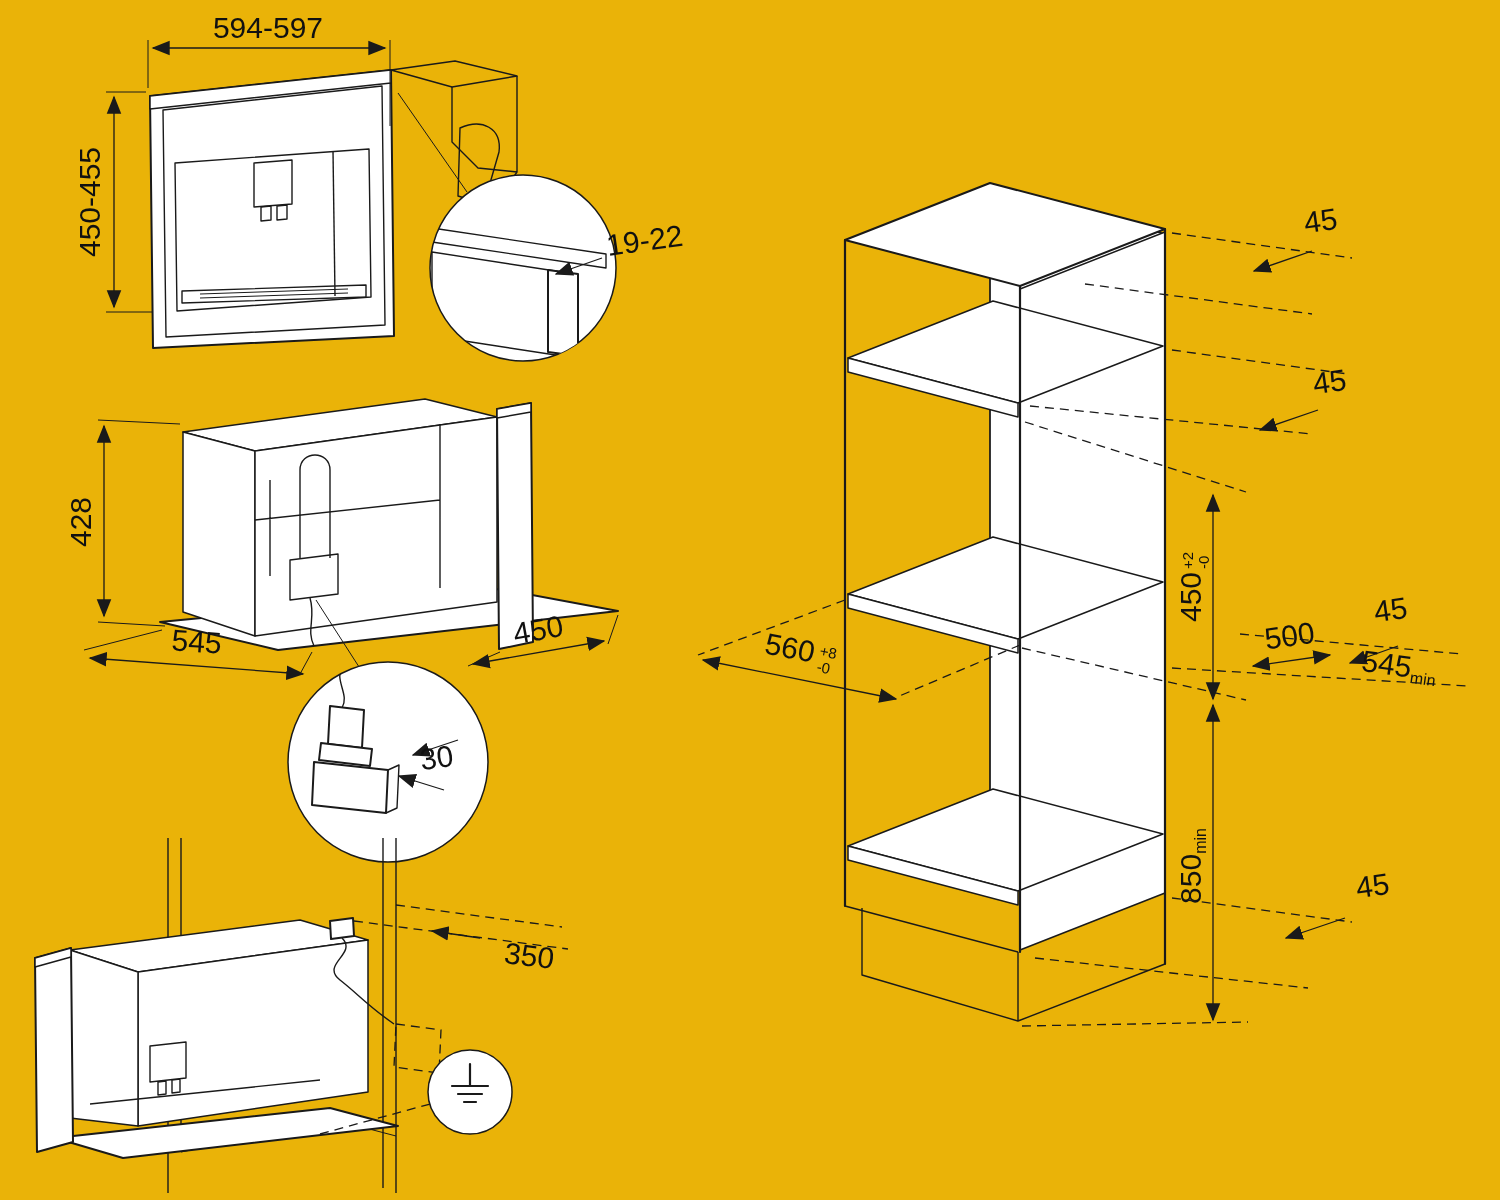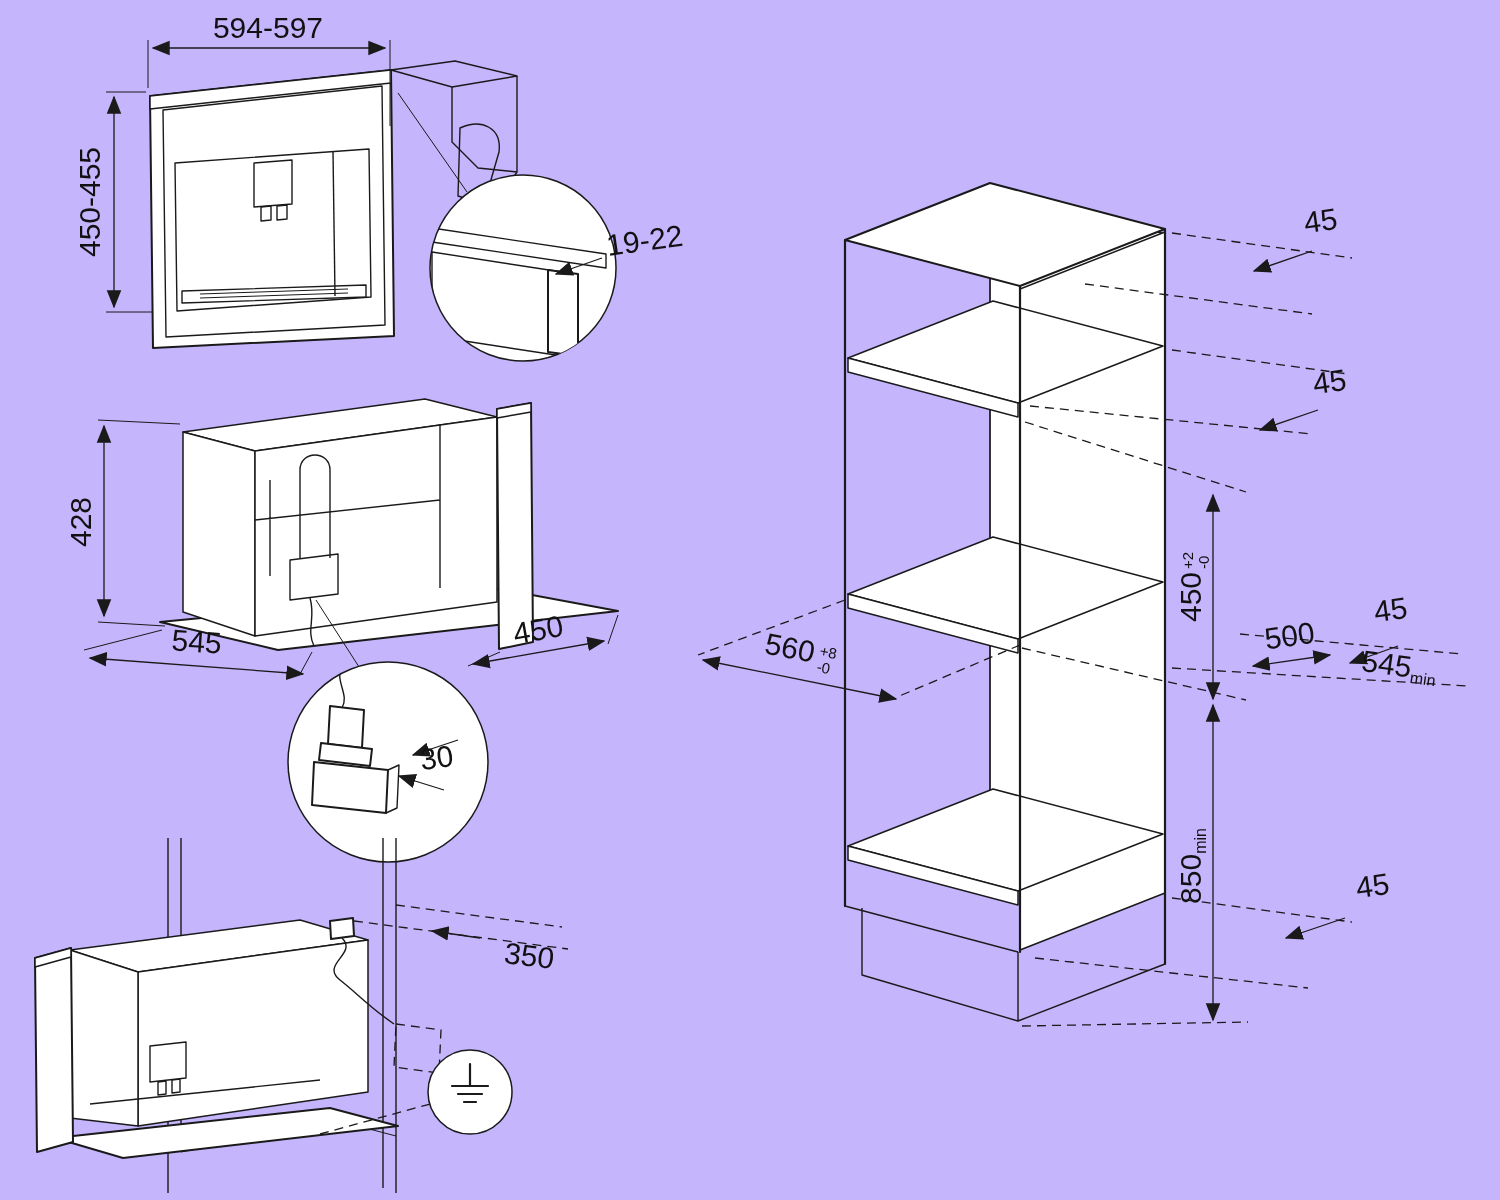--- a/index.html
+++ b/index.html
@@ -1,16 +1,16 @@
 <!DOCTYPE html>
 <html><head>
 <meta charset="utf-8">
 <style>
   html,body{margin:0;padding:0;background:#fff;}
-  .canvas{position:relative;width:1500px;height:1200px;background:#c4b5fd;overflow:hidden;}
+  .canvas{position:relative;width:1500px;height:1200px;background:#eab308;overflow:hidden;}
   svg{display:block;}
   .o2{fill:#fff;stroke:#1a1a1a;stroke-width:2;stroke-linejoin:round;}
   .edge{fill:none;stroke:#1a1a1a;stroke-width:2.2;stroke-linejoin:round;stroke-linecap:round;}
   .fw{fill:#fff;stroke:#1a1a1a;stroke-width:1.5;stroke-linejoin:round;}
   .o1{fill:none;stroke:#1a1a1a;stroke-width:1.4;stroke-linejoin:round;}
   .thin{fill:none;stroke:#1a1a1a;stroke-width:1;}
   .dim{fill:none;stroke:#1a1a1a;stroke-width:1.3;}
   .dash{fill:none;stroke:#1a1a1a;stroke-width:1.3;stroke-dasharray:9 6;}
   .t30{font:30px "Liberation Sans", sans-serif;fill:#111;}
   .t15{font:15px "Liberation Sans", sans-serif;fill:#111;}

